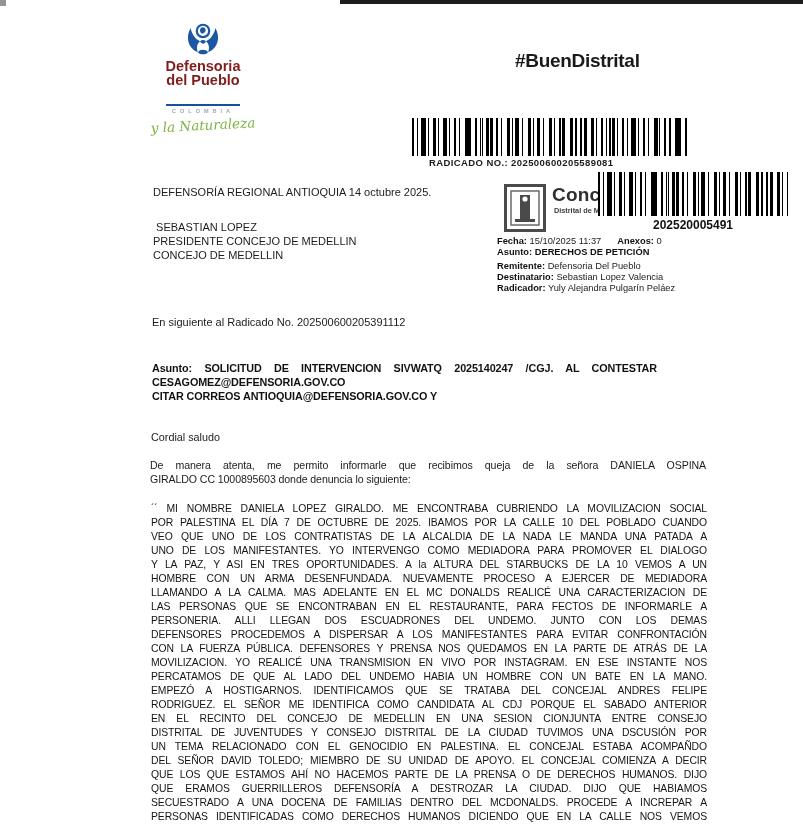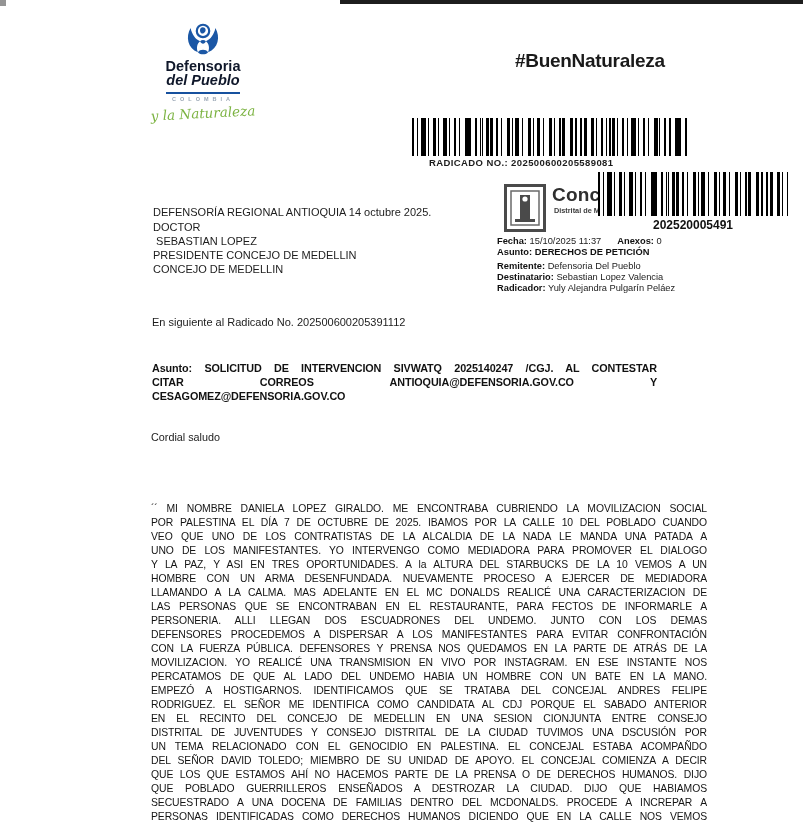--- a/index.html
+++ b/index.html
@@ -6,22 +6,22 @@
   html,body { width:803px; height:826px; background:#ffffff; overflow:hidden;
               font-family:"Liberation Sans", sans-serif; }
   .page { position:relative; width:803px; height:826px; background:#fff; overflow:hidden; }
 
   .top-bar { position:absolute; left:340px; right:0; top:0; height:4px; background:#1d1d1d; }
   .corner-mark { position:absolute; left:0; top:0; width:6px; height:6px; background:#666; opacity:.7; }
 
   
   .logo { position:absolute; left:148px; top:20px; width:110px; text-align:center; }
   .logo-emblem { display:block; margin:0 auto; }
-  .logo-name { font-weight:bold; font-size:14.5px; line-height:14px; color:#0f172a; margin-top:1px; }
-  .logo-name .u { display:inline-block; border-bottom:2px solid #17519e; padding-bottom:5px;font-style:italic; }
+  .logo-name { font-weight:bold; font-size:14.5px; line-height:14px; color:#7f1d1d; margin-top:1px; }
+  .logo-name .u { display:inline-block; border-bottom:2px solid #17519e; padding-bottom:17px; }
   .logo-country { font-size:5.5px; letter-spacing:4px; color:#9aa7b5; margin-top:2px; font-weight:bold; }
   .logo-tagline { font-family:"DejaVu Serif", serif; font-style:italic; color:#7cb342;
                   font-size:13.5px; margin-top:3px; transform:rotate(-3deg); }
 
   
   .hashtag { position:absolute; left:515px; top:50px; font-size:19px; font-weight:600;
              color:#1a1a1a; letter-spacing:-.3px; }
   .hashtag b { font-weight:800; }
 
   
@@ -42,21 +42,21 @@
   .stamp-barcode { position:absolute; left:103px; top:2px; width:190px; height:44px; }
   .stamp-number { position:absolute; left:103px; top:48px; width:190px; text-align:center;
                   font-size:12px; font-weight:bold; color:#111; }
   .stamp-fields { position:absolute; left:2px; top:66px; font-size:9.3px; line-height:11px; color:#222; }
   .stamp-fields b { color:#111; }
   .stamp-fields .gap-top { margin-top:3px; }
   .anexos { margin-left:16px; }
 
   
   .txt { color:#1c1c1c; }
-  .regional { position:absolute; left:153px; top:186px; font-size:11px;margin-top:20px; }
+  .regional { position:absolute; left:153px; top:186px; font-size:11px; }
   .recipient { position:absolute; left:153px; top:221px; font-size:11px; line-height:13.9px; white-space:pre; }
   .reference { position:absolute; left:152px; top:316px; font-size:11px; }
   .subject { position:absolute; left:152px; top:361px; width:505px; font-size:10.8px;
              font-weight:bold; letter-spacing:-.1px; color:#111; }
   .greeting { position:absolute; left:151px; top:431px; font-size:10.8px; }
   .intro { position:absolute; left:150px; top:458px; width:556px; font-size:10.6px; letter-spacing:-.1px; }
   .bodytext { position:absolute; left:151px; top:502px; width:556px; font-size:10.4px;
               letter-spacing:-.1px; color:#141414; }
 
   .jline { display:block; height:14px; line-height:14px; overflow:hidden;
@@ -82,21 +82,21 @@
       <path d="M52 58 C55 67 65 67 68 58 C63 54 57 54 52 58 Z" fill="#1b57a5"></path>
     </svg>
     <div class="logo-name">
       <div>Defensoria</div>
       <div class="u">del Pueblo</div>
     </div>
     <div class="logo-country">COLOMBIA</div>
     <div class="logo-tagline">y la Naturaleza</div>
   </div>
 
-  <div class="hashtag"><span>#Buen</span><b>Naturaleza</b></div>
+  <div class="hashtag"><span>#Buen</span><b>Distrital</b></div>
 
   <div class="barcode main-barcode"></div>
   <div class="main-barcode-label txt">RADICADO NO.: 202500600205589081</div>
 
   <div class="stamp">
     <svg class="stamp-seal" width="42" height="48" viewBox="0 0 42 48">
       <rect x="1.5" y="1.5" width="39" height="45" fill="none" stroke="#4a4a4a" stroke-width="3"></rect>
       <rect x="7" y="7" width="28" height="34" fill="none" stroke="#6a6a6a" stroke-width="1.5"></rect>
       <rect x="16" y="11" width="10" height="24" fill="#4a4a4a"></rect>
       <circle cx="21" cy="15" r="2.6" fill="#fff"></circle>
@@ -110,32 +110,36 @@
       <div><b>Fecha:</b> <span>15/10/2025 11:37</span><b class="anexos">Anexos:</b> <span>0</span></div>
       <div><b>Asunto:</b> <b>DERECHOS DE PETICIÓN</b></div>
       <div class="gap-top"><b>Remitente:</b> <span>Defensoria Del Pueblo</span></div>
       <div><b>Destinatario:</b> <span>Sebastian Lopez Valencia</span></div>
       <div><b>Radicador:</b> <span>Yuly Alejandra Pulgarín Peláez</span></div>
     </div>
   </div>
 
   <div class="regional txt">DEFENSORÍA REGIONAL ANTIOQUIA  14 octubre 2025.</div>
 
-  <div class="recipient txt"><div>DOCTOR</div><div> SEBASTIAN LOPEZ</div><div>PRESIDENTE CONCEJO DE MEDELLIN</div><div>CONCEJO DE MEDELLIN</div></div>
+  <div class="recipient txt"><div> SEBASTIAN LOPEZ</div><div>PRESIDENTE CONCEJO DE MEDELLIN</div><div>CONCEJO DE MEDELLIN</div></div>
 
   <div class="reference txt">En siguiente al Radicado No. 202500600205391112</div>
 
   <div class="subject">
       <div class="jline">Asunto: SOLICITUD DE INTERVENCION SIVWATQ 2025140247 /CGJ.  AL CONTESTAR</div>
+      <div class="jline">CESAGOMEZ@DEFENSORIA.GOV.CO</div>
       <div class="jline">CITAR CORREOS ANTIOQUIA@DEFENSORIA.GOV.CO Y</div>
-      <div class="jline">CESAGOMEZ@DEFENSORIA.GOV.CO</div>
     </div>
 
   <div class="greeting txt">Cordial saludo</div>
 
+  <div class="intro txt">
+      <div class="jline"> De manera atenta, me permito informarle que recibimos  queja  de la señora DANIELA  OSPINA</div>
+      <div class="jline">GIRALDO CC 1000895603 donde denuncia lo siguiente:</div>
+    </div>
 
   <div class="bodytext">
       <div class="jline">´´ MI NOMBRE DANIELA LOPEZ GIRALDO. ME ENCONTRABA CUBRIENDO LA MOVILIZACION SOCIAL</div>
       <div class="jline">POR PALESTINA EL DÍA 7 DE OCTUBRE DE 2025. IBAMOS POR LA CALLE  10 DEL POBLADO CUANDO</div>
       <div class="jline">VEO QUE UNO DE LOS CONTRATISTAS DE LA ALCALDIA DE LA NADA LE MANDA UNA PATADA A</div>
       <div class="jline">UNO DE LOS MANIFESTANTES. YO INTERVENGO COMO MEDIADORA PARA PROMOVER EL DIALOGO</div>
       <div class="jline">Y LA PAZ, Y ASI EN TRES OPORTUNIDADES. A la ALTURA DEL STARBUCKS DE LA 10 VEMOS A UN</div>
       <div class="jline">HOMBRE CON UN ARMA DESENFUNDADA. NUEVAMENTE PROCESO A EJERCER DE MEDIADORA</div>
       <div class="jline">LLAMANDO A LA CALMA. MAS ADELANTE EN EL MC DONALDS REALICÉ UNA CARACTERIZACION DE</div>
       <div class="jline">LAS PERSONAS QUE SE ENCONTRABAN EN EL RESTAURANTE, PARA FECTOS DE INFORMARLE A</div>
@@ -144,18 +148,18 @@
       <div class="jline">CON LA FUERZA PÚBLICA. DEFENSORES Y PRENSA NOS QUEDAMOS EN LA PARTE DE ATRÁS DE LA</div>
       <div class="jline">MOVILIZACION. YO REALICÉ UNA TRANSMISION EN VIVO POR INSTAGRAM. EN ESE INSTANTE NOS</div>
       <div class="jline">PERCATAMOS DE QUE AL LADO DEL UNDEMO HABIA UN HOMBRE CON UN BATE EN LA MANO.</div>
       <div class="jline">EMPEZÓ A HOSTIGARNOS. IDENTIFICAMOS QUE SE TRATABA DEL CONCEJAL ANDRES FELIPE</div>
       <div class="jline">RODRIGUEZ. EL SEÑOR ME IDENTIFICA COMO CANDIDATA AL CDJ PORQUE EL SABADO ANTERIOR</div>
       <div class="jline">EN EL RECINTO DEL CONCEJO DE MEDELLIN EN UNA SESION CIONJUNTA ENTRE CONSEJO</div>
       <div class="jline">DISTRITAL DE JUVENTUDES Y CONSEJO DISTRITAL DE LA CIUDAD TUVIMOS UNA DSCUSIÓN POR</div>
       <div class="jline">UN TEMA RELACIONADO CON EL GENOCIDIO EN PALESTINA. EL CONCEJAL ESTABA ACOMPAÑDO</div>
       <div class="jline">DEL SEÑOR DAVID TOLEDO; MIEMBRO DE SU UNIDAD DE APOYO. EL CONCEJAL COMIENZA A DECIR</div>
       <div class="jline">QUE LOS QUE ESTAMOS AHÍ NO HACEMOS PARTE DE LA PRENSA O DE DERECHOS HUMANOS. DIJO</div>
-      <div class="jline">QUE POBLADO GUERRILLEROS ENSEÑADOS A DESTROZAR LA CIUDAD. DIJO QUE HABIAMOS</div>
+      <div class="jline">QUE ERAMOS GUERRILLEROS DEFENSORÍA A DESTROZAR LA CIUDAD. DIJO QUE HABIAMOS</div>
       <div class="jline">SECUESTRADO A UNA DOCENA DE FAMILIAS DENTRO DEL MCDONALDS. PROCEDE A INCREPAR A</div>
       <div class="jline">PERSONAS IDENTIFICADAS COMO DERECHOS HUMANOS DICIENDO QUE EN LA CALLE NOS VEMOS</div>
     </div>
 
 </div>
 
 </body></html>

